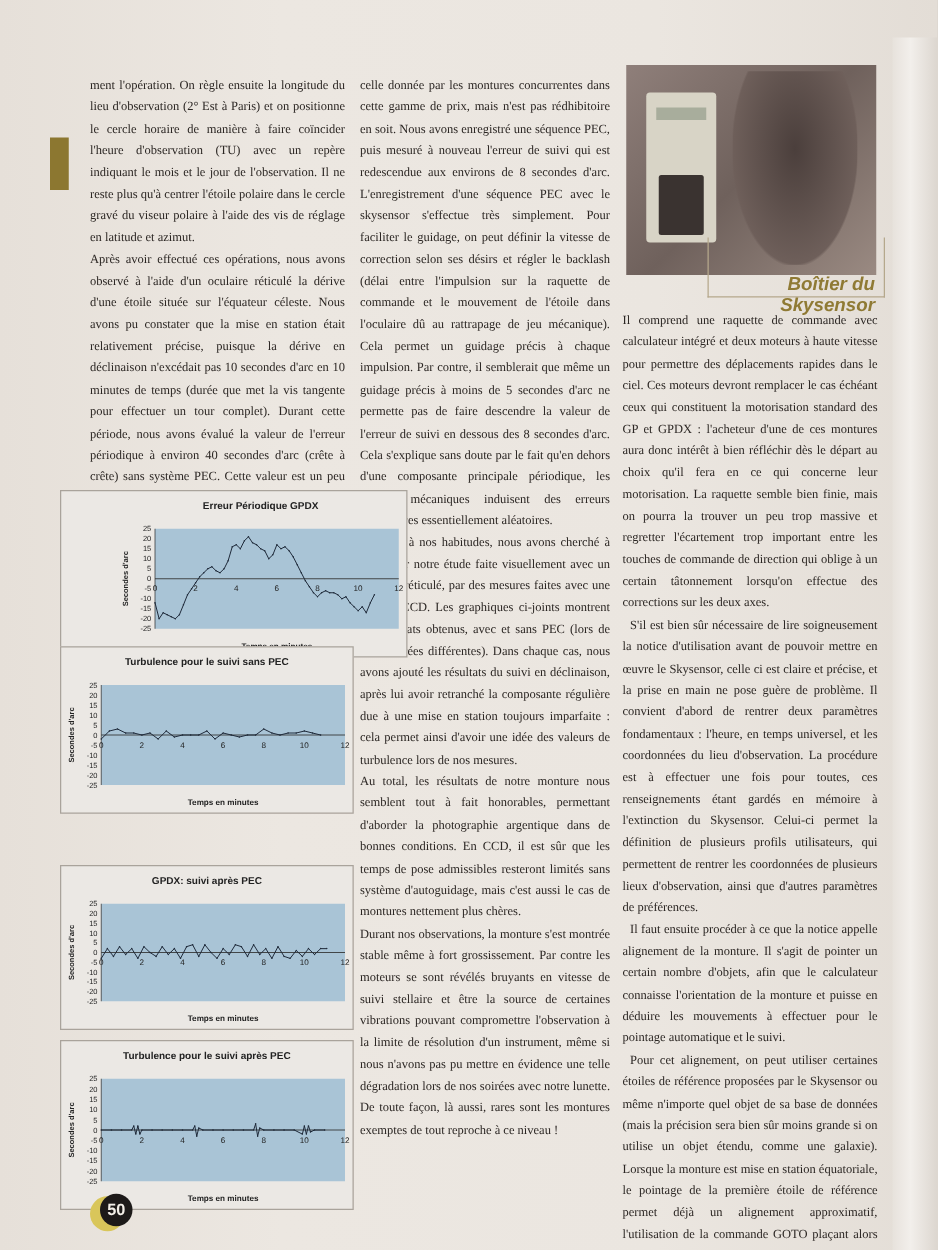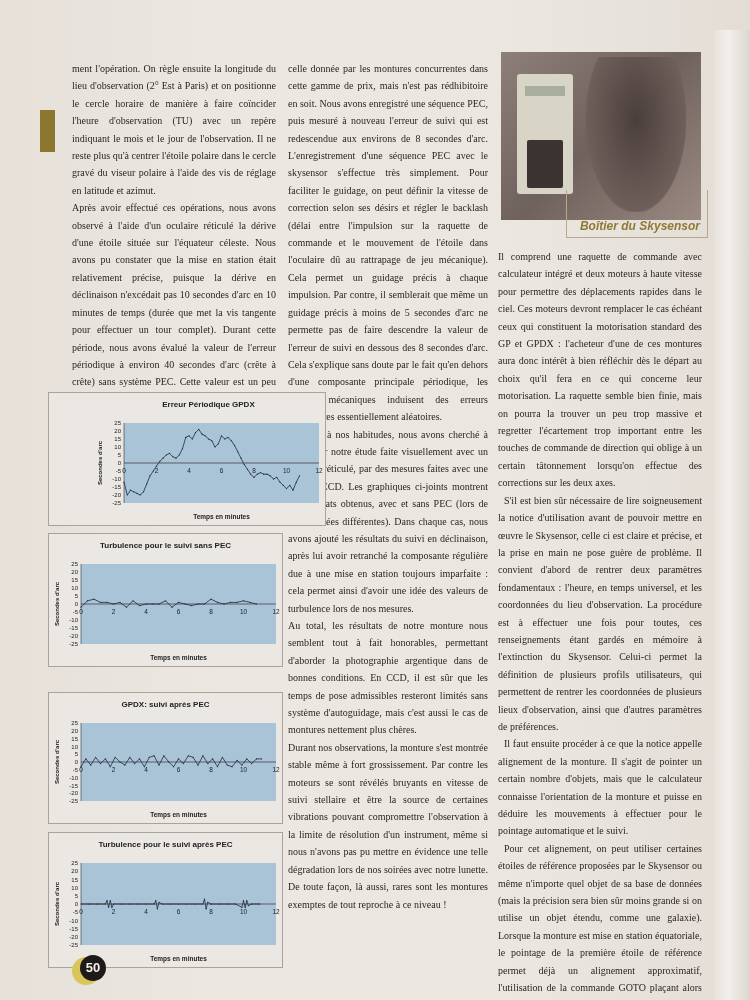--- a/index.html
+++ b/index.html
@@ -12,21 +12,21 @@
   .col p.ind{text-indent:6px;}
   #col1{left:72px;top:60px;width:204px;}
   #col2{left:288px;top:60px;width:200px;}
   #col3{left:498px;top:248px;width:204px;}
   .photo{position:absolute;left:501px;top:52px;width:200px;height:168px;overflow:hidden;background:linear-gradient(135deg,#8f7f7a,#6f615c 50%,#9a8a82);}
   .photo .device{position:absolute;left:16px;top:22px;width:56px;height:120px;background:#d8d4c6;border-radius:3px;}
   .photo .lcd{position:absolute;left:8px;top:12px;width:40px;height:10px;background:#a8ad9c;}
   .photo .keys{position:absolute;left:10px;top:66px;width:36px;height:48px;background:#3a3330;border-radius:2px;}
   .photo .mount{position:absolute;left:85px;top:5px;width:100px;height:155px;background:radial-gradient(ellipse at 50% 40%,#4b3f3c,#6e5f5a 70%,transparent 72%);}
   .caption-box{position:absolute;left:566px;top:190px;width:140px;height:47px;border:1px solid #b5a88c;border-top:none;border-left:1px solid #b5a88c;}
-  .caption{position:absolute;left:566px;top:219px;width:134px;text-align:right;font-family:"Liberation Sans",sans-serif;font-style:italic;font-weight:bold;font-size:12px;color:#8f7a34;}
+  .caption{position:absolute;left:566px;top:219px;width:134px;text-align:right;font-family:"Liberation Sans",sans-serif;font-style:italic;font-weight:bold;font-size:15px;color:#8f7a34;}
   .chart{position:absolute;left:48px;width:233px;background:#ebe8e4;border:1px solid #a9a39b;}
   .chart svg{display:block;}
   .pagenum-wrap{position:absolute;left:70px;top:955px;width:40px;height:32px;}
   .pagenum-yellow{position:absolute;left:2px;top:2px;width:28px;height:28px;border-radius:50%;background:#d9c65a;}
   .pagenum{position:absolute;left:10px;top:0px;width:26px;height:26px;border-radius:50%;background:#1d1a19;color:#f3efe8;font-family:"Liberation Sans",sans-serif;font-weight:bold;font-size:13px;line-height:26px;text-align:center;}
 </style>
 </head>
 <body>
 
 <div class="page">
@@ -52,21 +52,21 @@
       <div class="lcd"></div>
       <div class="keys"></div>
     </div>
   </div>
   <div class="caption-box"></div>
   <div class="caption">Boîtier du Skysensor</div>
 
   <div class="col" id="col3">
     <p>Il comprend une raquette de commande avec calculateur intégré et deux moteurs à haute vitesse pour permettre des déplacements rapides dans le ciel. Ces moteurs devront remplacer le cas échéant ceux qui constituent la motorisation standard des GP et GPDX : l'acheteur d'une de ces montures aura donc intérêt à bien réfléchir dès le départ au choix qu'il fera en ce qui concerne leur motorisation. La raquette semble bien finie, mais on pourra la trouver un peu trop massive et regretter l'écartement trop important entre les touches de commande de direction qui oblige à un certain tâtonnement lorsqu'on effectue des corrections sur les deux axes.</p>
     <p class="ind">S'il est bien sûr nécessaire de lire soigneusement la notice d'utilisation avant de pouvoir mettre en œuvre le Skysensor, celle ci est claire et précise, et la prise en main ne pose guère de problème. Il convient d'abord de rentrer deux paramètres fondamentaux : l'heure, en temps universel, et les coordonnées du lieu d'observation. La procédure est à effectuer une fois pour toutes, ces renseignements étant gardés en mémoire à l'extinction du Skysensor. Celui-ci permet la définition de plusieurs profils utilisateurs, qui permettent de rentrer les coordonnées de plusieurs lieux d'observation, ainsi que d'autres paramètres de préférences.</p>
-    <p class="ind">Il faut ensuite procéder à ce que la notice appelle alignement de la monture. Il s'agit de pointer un certain nombre d'objets, mais que le calculateur connaisse l'orientation de la monture et puisse en déduire les mouvements à effectuer pour le pointage automatique et le suivi.</p>
+    <p class="ind">Il faut ensuite procéder à ce que la notice appelle alignement de la monture. Il s'agit de pointer un certain nombre d'objets, afin que le calculateur connaisse l'orientation de la monture et puisse en déduire les mouvements à effectuer pour le pointage automatique et le suivi.</p>
     <p class="ind">Pour cet alignement, on peut utiliser certaines étoiles de référence proposées par le Skysensor ou même n'importe quel objet de sa base de données (mais la précision sera bien sûr moins grande si on utilise un objet étendu, comme une galaxie). Lorsque la monture est mise en station équatoriale, le pointage de la première étoile de référence permet déjà un alignement approximatif, l'utilisation de la commande GOTO plaçant alors l'objet recher-</p>
   </div>
 
   <div class="chart" style="top:392px;height:132px;padding-left:43px;">
       <svg width="233" height="132">
         <text x="116.5" y="14" text-anchor="middle" font-family="&quot;Liberation Sans&quot;, sans-serif" font-size="8" font-weight="bold" fill="#222">Erreur Périodique GPDX</text>
         <rect x="32" y="30" width="195" height="80" fill="#a9c4d6"></rect>
         <text x="29" y="32.2" text-anchor="end" font-family="&quot;Liberation Sans&quot;, sans-serif" font-size="6" fill="#222">25</text>
         <text x="29" y="40.2" text-anchor="end" font-family="&quot;Liberation Sans&quot;, sans-serif" font-size="6" fill="#222">20</text>
         <text x="29" y="48.2" text-anchor="end" font-family="&quot;Liberation Sans&quot;, sans-serif" font-size="6" fill="#222">15</text>
@@ -140,21 +140,21 @@
         <circle cx="184.75" cy="84.4" r="0.6" fill="#1f2a3a"></circle>
         <circle cx="188" cy="89.2" r="0.6" fill="#1f2a3a"></circle>
         <circle cx="191.25000000000003" cy="92.4" r="0.6" fill="#1f2a3a"></circle>
         <circle cx="194.5" cy="95.6" r="0.6" fill="#1f2a3a"></circle>
         <circle cx="197.75" cy="92.4" r="0.6" fill="#1f2a3a"></circle>
         <circle cx="201" cy="97.2" r="0.6" fill="#1f2a3a"></circle>
         <circle cx="204.25" cy="89.2" r="0.6" fill="#1f2a3a"></circle>
         <circle cx="207.5" cy="82.80000000000001" r="0.6" fill="#1f2a3a"></circle>
       </svg>
     </div>
-  <div class="chart" style="top:533px;height:132px;">
+  <div class="chart" style="top:517px;height:132px;">
       <svg width="233" height="132">
         <text x="116.5" y="14" text-anchor="middle" font-family="&quot;Liberation Sans&quot;, sans-serif" font-size="8" font-weight="bold" fill="#222">Turbulence pour le suivi sans PEC</text>
         <rect x="32" y="30" width="195" height="80" fill="#a9c4d6"></rect>
         <text x="29" y="32.2" text-anchor="end" font-family="&quot;Liberation Sans&quot;, sans-serif" font-size="6" fill="#222">25</text>
         <text x="29" y="40.2" text-anchor="end" font-family="&quot;Liberation Sans&quot;, sans-serif" font-size="6" fill="#222">20</text>
         <text x="29" y="48.2" text-anchor="end" font-family="&quot;Liberation Sans&quot;, sans-serif" font-size="6" fill="#222">15</text>
         <text x="29" y="56.2" text-anchor="end" font-family="&quot;Liberation Sans&quot;, sans-serif" font-size="6" fill="#222">10</text>
         <text x="29" y="64.2" text-anchor="end" font-family="&quot;Liberation Sans&quot;, sans-serif" font-size="6" fill="#222">5</text>
         <text x="29" y="72.2" text-anchor="end" font-family="&quot;Liberation Sans&quot;, sans-serif" font-size="6" fill="#222">0</text>
         <text x="29" y="80.2" text-anchor="end" font-family="&quot;Liberation Sans&quot;, sans-serif" font-size="6" fill="#222">-5</text>

